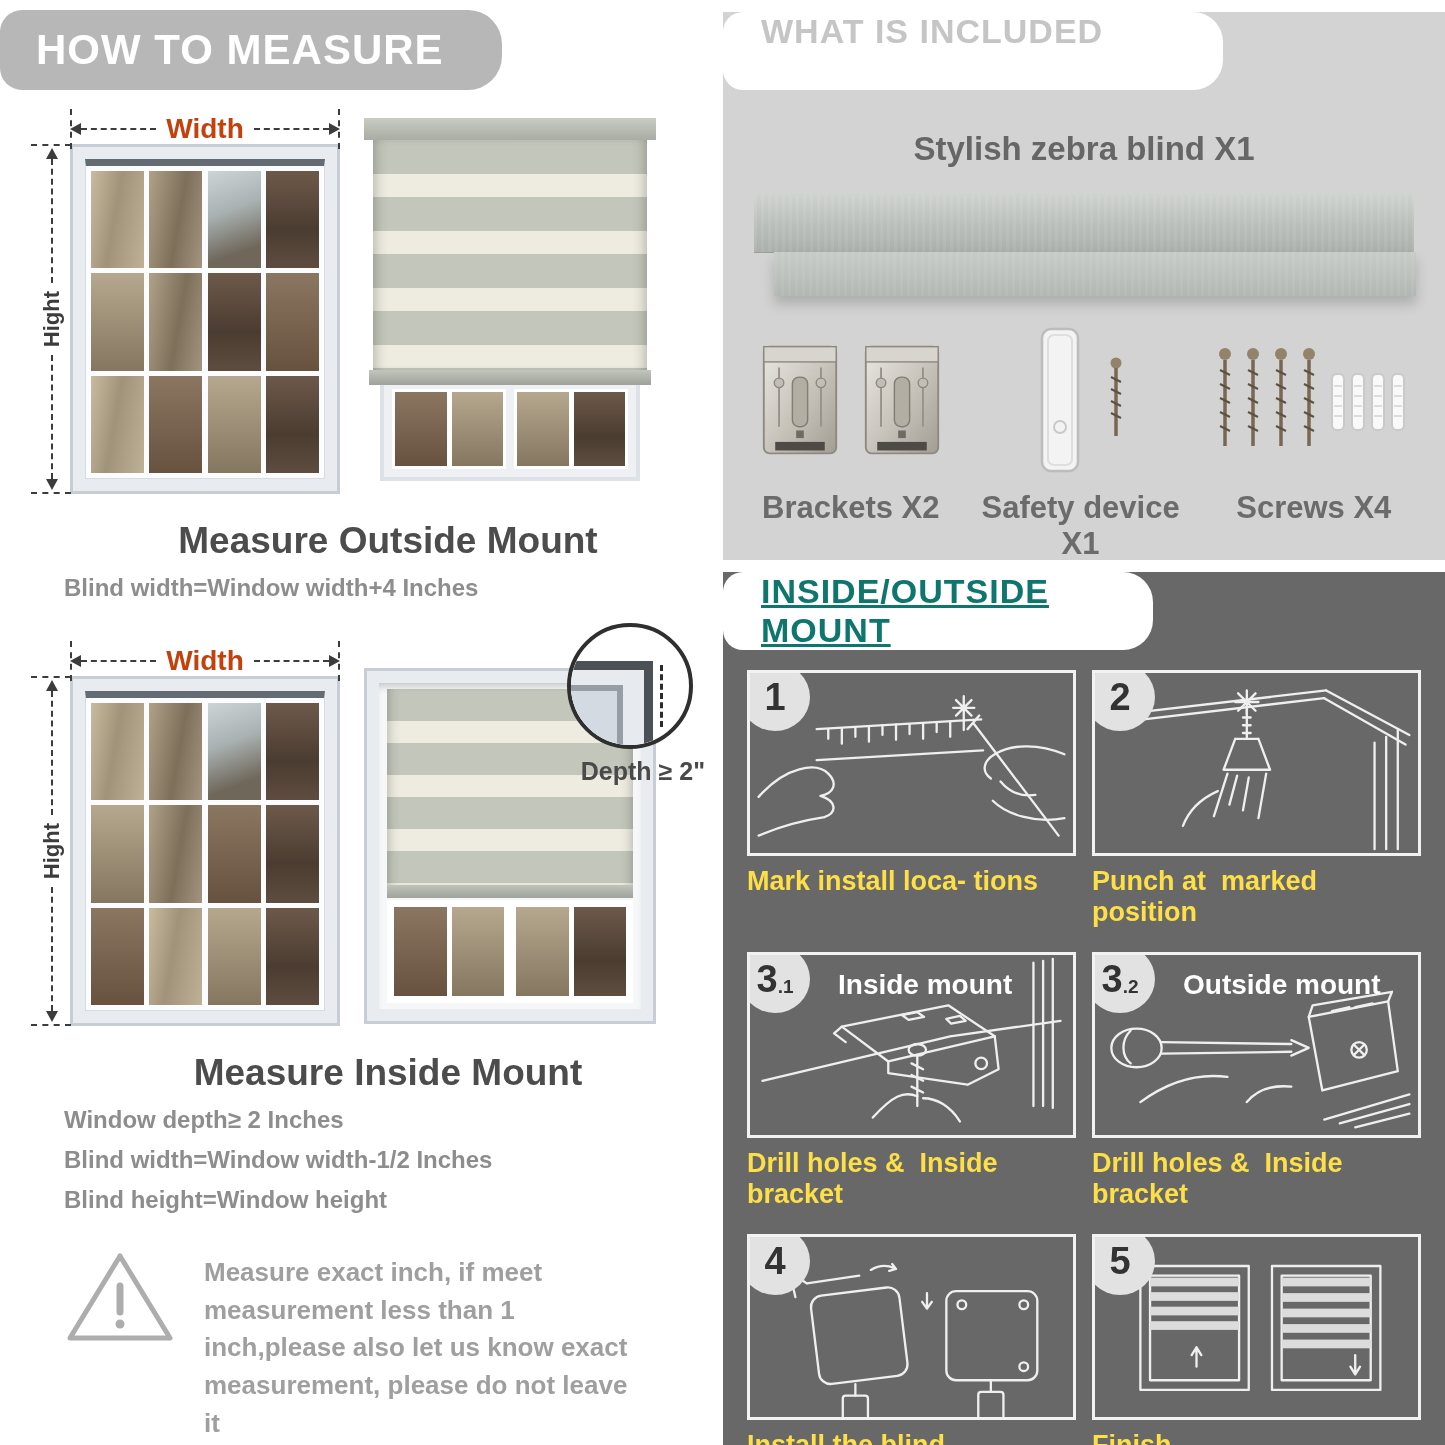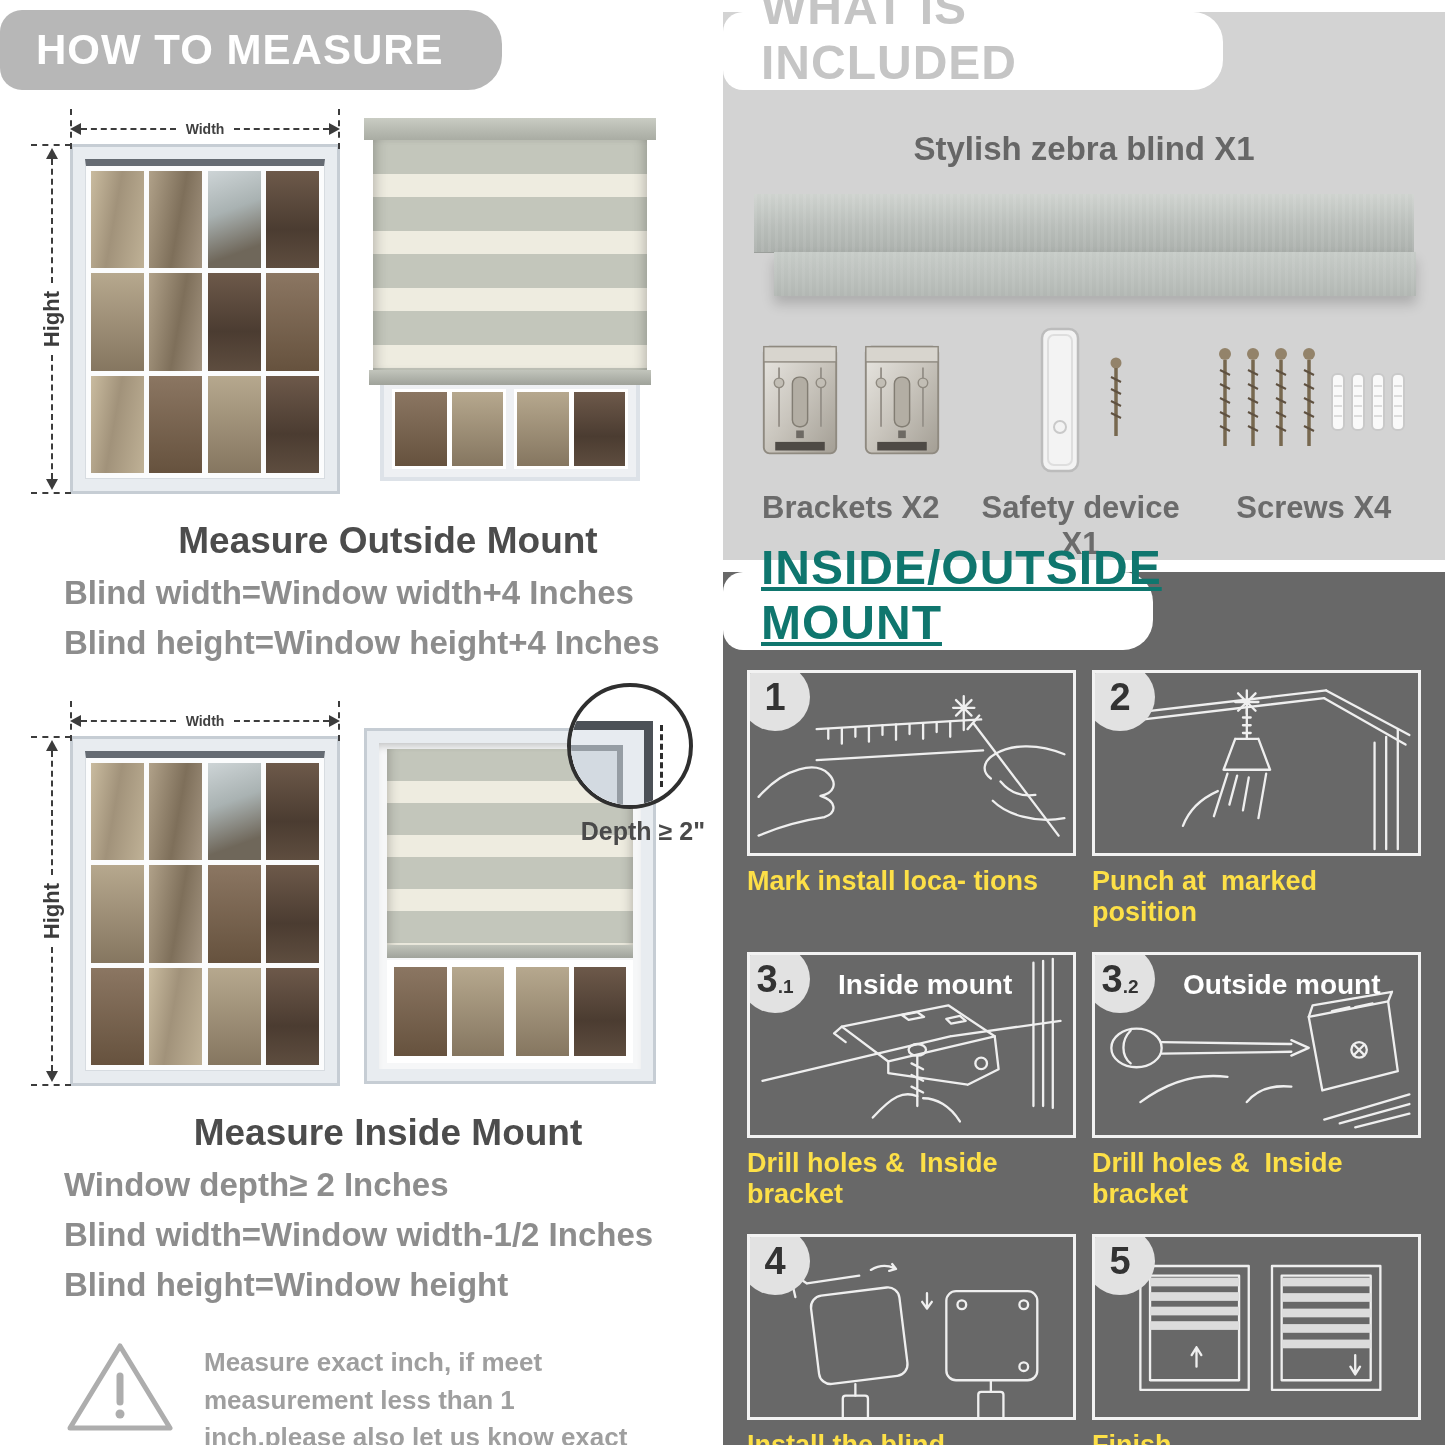--- a/index.html
+++ b/index.html
@@ -11,29 +11,29 @@
   .left-col { position:absolute; left:0; top:0; width:712px; height:1219px; background:#fff; }
   .right-col { position:absolute; left:723px; top:0; width:722px; height:1445px; }
 
   
   .banner-gray {
     margin-top:10px; width:502px; height:80px; background:#b7b7b7;
     border-radius:22px 34px 34px 22px; display:flex; align-items:center;
     padding-left:36px; color:#fff; font-size:42px; letter-spacing:1px;
   }
   .banner-white {
-    margin-top:12px; height:78px; background:#fff; display:flex; align-items:flex-end;
-    padding-left:38px; font-size:48px; letter-spacing:1px;
+    margin-top:12px; height:78px; background:#fff; display:flex; align-items:flex-start;
+    padding-left:38px; font-size:34px; letter-spacing:1px;
   }
   .banner-lite { width:500px; border-radius:20px 30px 30px 20px; color:#c5c5c5; }
   .banner-darktxt { width:430px; border-radius:20px 30px 30px 20px; color:#0f766e;text-decoration:underline; }
 
   
   .dim-h { position:relative; display:flex; align-items:center; height:30px; margin-left:36px;
-           color:#404040; font-size:14px; }
+           color:#c2410c; font-size:28px; }
   .dash { flex:1; border-top:2px dashed #3c3c3c; }
   .dashv { flex:1; border-left:2px dashed #3c3c3c; }
   .arr { width:0; height:0; border-style:solid; flex:none; }
   .arr-l { border-width:6px 11px 6px 0; border-color:transparent #3c3c3c transparent transparent; }
   .arr-r { border-width:6px 0 6px 11px; border-color:transparent transparent transparent #3c3c3c; }
   .arr-u { border-width:0 6px 11px 6px; border-color:transparent transparent #3c3c3c transparent; }
   .arr-d { border-width:11px 6px 0 6px; border-color:#3c3c3c transparent transparent transparent; }
   .dim-label { margin:0 10px; }
   .tick { position:absolute; top:-5px; height:40px; border-left:2px dashed #3c3c3c; }
   .tl { left:0; } .tr { right:0; }
@@ -84,21 +84,21 @@
          border:4px solid #2f2f2f; background:#fff; overflow:hidden; z-index:3; }
   .mag-c1 { position:absolute; left:-30px; top:34px; width:112px; height:140px; background:#e7ebf0;
             border-top:9px solid #4c5157; border-right:9px solid #4c5157; }
   .mag-c2 { position:absolute; left:-30px; top:58px; width:82px; height:120px; background:#d3dae1;
             border-top:6px solid #969da4; border-right:6px solid #969da4; }
   .mag-dash { position:absolute; right:26px; top:38px; height:62px; border-left:3px dashed #2c2c2c; }
   .depth-label { position:absolute; top:86px; right:-52px; font-size:25px; color:#4a4a4a; z-index:4; white-space:nowrap; }
 
   
   .m-title { margin:26px 0 0 64px; font-size:37px; color:#4c4c4c;text-align:center; }
-  .m-line { margin:12px 0 0 64px; font-size:33px; color:#8d8d8d; }
+  .m-line { margin:12px 0 0 64px; font-size:24px; color:#8d8d8d; }
 
   .warning { display:flex; align-items:flex-start; gap:28px; margin:34px 0 0 64px; }
   .warn-text { font-size:26px; color:#9f9f9f; line-height:1.45; width:430px; margin-top:6px; }
 
   
   .included { background:#d3d3d3; height:548px; }
   .prod-title { margin-top:40px; text-align:center; font-size:33px; color:#666; }
   .headrail { margin:26px auto 0; width:660px; }
   .headrail-top { height:58px;
     background:repeating-linear-gradient(90deg,rgba(255,255,255,.07) 0 3px,rgba(0,0,0,0) 3px 7px),
@@ -194,21 +194,20 @@
         <div class="mwp">
             <div class="mp g6"></div>
             <div class="mp g4"></div>
           </div>
       </div>
     </div>
   </div>
 
   <h2 class="m-title">Measure Outside Mount</h2>
   <p class="m-line">Blind width=Window width+4 Inches</p>
-  <p class="m-line">Blind height=Window height+4 Inches</p>
 
   <div class="fig-row" style="margin-top:44px;">
     <div class="winfig">
       <div class="dim-h">
         <span class="tick tl"></span>
         <span class="arr arr-l"></span>
         <span class="dash"></span>
         <span class="dim-label">Width</span>
         <span class="dash"></span>
         <span class="arr arr-r"></span>

